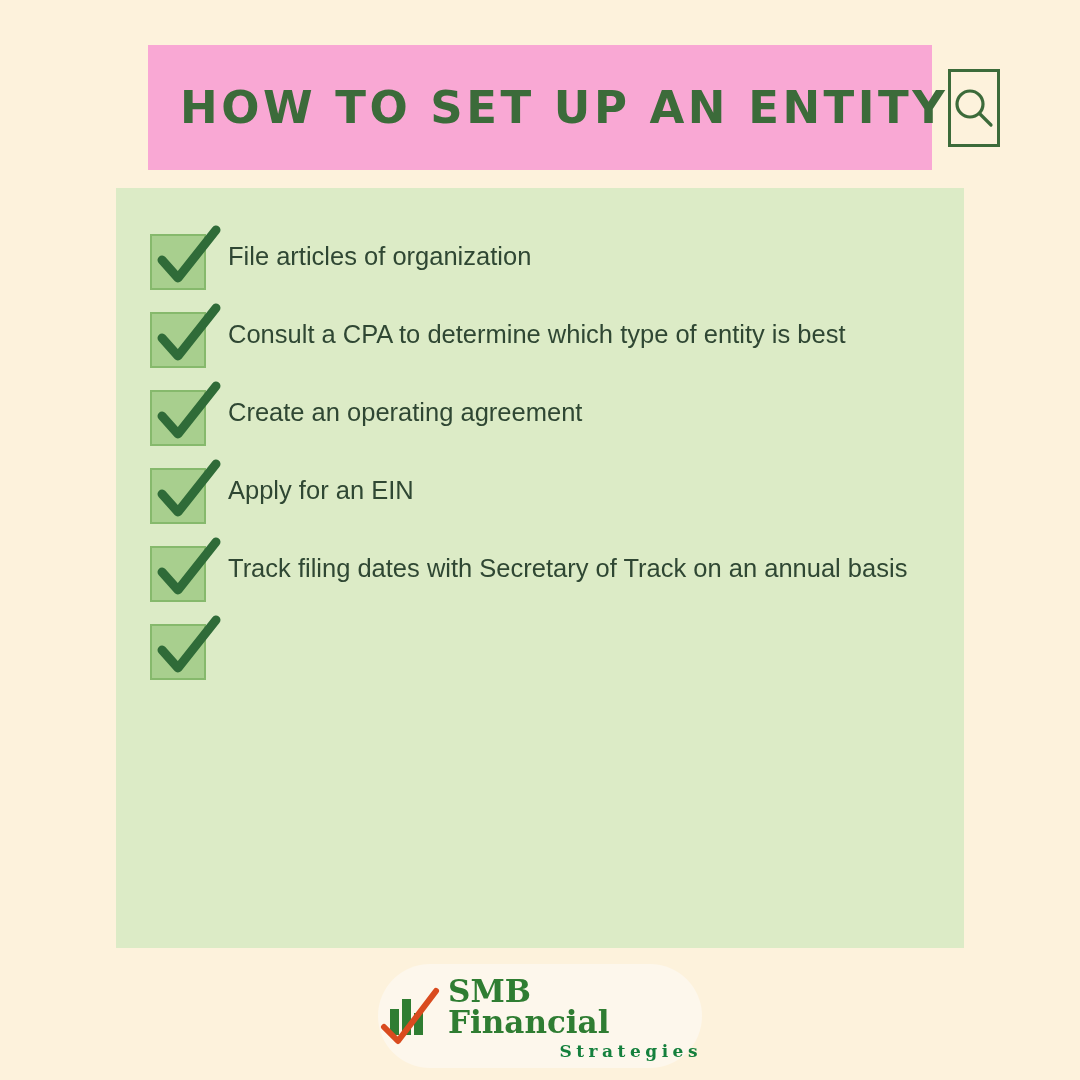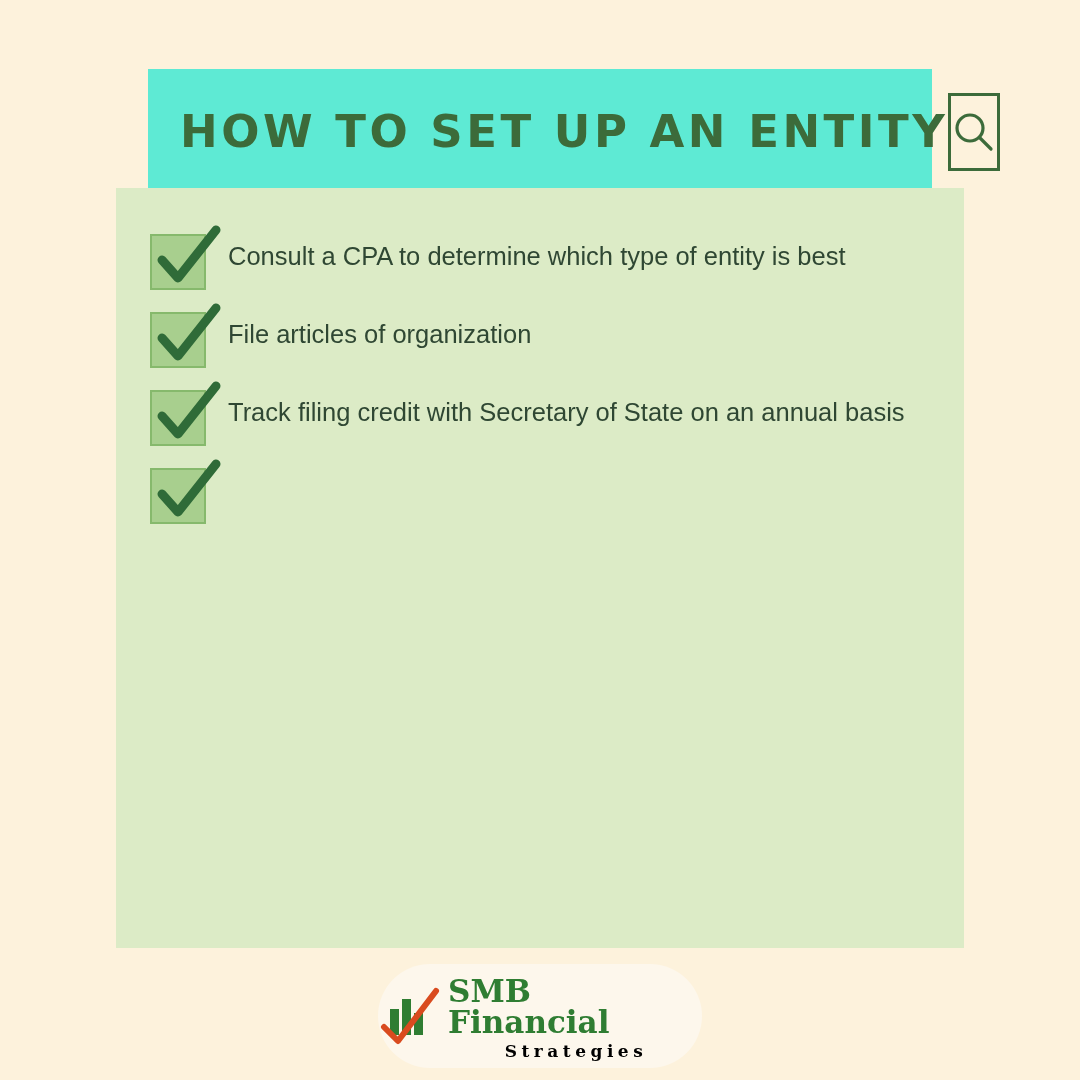--- a/index.html
+++ b/index.html
@@ -21,27 +21,26 @@
     box-sizing: border-box;
   }
 
   
   .header-band {
     position: absolute;
     left: 148px;
     top: 45px;
     width: 784px;
     height: 125px;
-    background: #5eead4;
+    background: #f9a8d4;
     display: flex;
     align-items: center;
     justify-content: space-between;
     padding: 0 28px 0 32px;
     box-sizing: border-box;
-    margin-top: 24px;
   }
   .header-title {
     font-family: "DejaVu Sans", sans-serif;
     font-weight: bold;
     font-size: 45px;
     letter-spacing: 3.5px;
     color: #3c6b3a;
     text-transform: uppercase;
     line-height: 1;
     white-space: nowrap;
@@ -128,35 +127,35 @@
   }
   .logo-mark {
     position: relative;
     width: 62px;
     height: 62px;
     flex: 0 0 auto;
   }
   .logo-text {
     display: flex;
     flex-direction: column;
-    align-items: center;
+    align-items: flex-end;
     line-height: 1;
   }
   .logo-main {
     font-family: "DejaVu Serif", serif;
     font-weight: bold;
     font-size: 31px;
     color: #2f7d32;
     letter-spacing: 0px;
   }
   .logo-sub {
     font-family: "DejaVu Serif", serif;
     font-weight: bold;
     font-size: 17px;
-    color: #000000;
+    color: #15803d;
     letter-spacing: 4.5px;
     margin-top: 5px;
     margin-left: 2px;
   }
 </style>
 </head>
 <body>
 
 <div class="poster">
 
@@ -174,43 +173,59 @@
 
   <div class="list-card">
     <div class="list">
 
       <div class="item">
         <div class="checkbox">
           <svg viewBox="0 0 76 76" aria-hidden="true">
             <polyline points="12,40 28,58 66,10" fill="none" stroke="#2f6b38" stroke-width="9" stroke-linecap="round" stroke-linejoin="round"></polyline>
           </svg>
         </div>
+        <div class="item-text">File articles of organization</div>
+      </div>
+
+      <div class="item">
+        <div class="checkbox">
+          <svg viewBox="0 0 76 76" aria-hidden="true">
+            <polyline points="12,40 28,58 66,10" fill="none" stroke="#2f6b38" stroke-width="9" stroke-linecap="round" stroke-linejoin="round"></polyline>
+          </svg>
+        </div>
         <div class="item-text">Consult a CPA to determine which type of entity is best</div>
       </div>
 
       <div class="item">
         <div class="checkbox">
           <svg viewBox="0 0 76 76" aria-hidden="true">
             <polyline points="12,40 28,58 66,10" fill="none" stroke="#2f6b38" stroke-width="9" stroke-linecap="round" stroke-linejoin="round"></polyline>
           </svg>
         </div>
-        <div class="item-text">File articles of organization</div>
-      </div>
-
-
-
-
-
-      <div class="item">
-        <div class="checkbox">
-          <svg viewBox="0 0 76 76" aria-hidden="true">
-            <polyline points="12,40 28,58 66,10" fill="none" stroke="#2f6b38" stroke-width="9" stroke-linecap="round" stroke-linejoin="round"></polyline>
-          </svg>
-        </div>
-        <div class="item-text">Track filing credit with Secretary of State on an annual basis</div>
+        <div class="item-text">Create an operating agreement</div>
+      </div>
+
+      <div class="item">
+        <div class="checkbox">
+          <svg viewBox="0 0 76 76" aria-hidden="true">
+            <polyline points="12,40 28,58 66,10" fill="none" stroke="#2f6b38" stroke-width="9" stroke-linecap="round" stroke-linejoin="round"></polyline>
+          </svg>
+        </div>
+        <div class="item-text">Apply for an EIN</div>
+      </div>
+
+
+
+      <div class="item">
+        <div class="checkbox">
+          <svg viewBox="0 0 76 76" aria-hidden="true">
+            <polyline points="12,40 28,58 66,10" fill="none" stroke="#2f6b38" stroke-width="9" stroke-linecap="round" stroke-linejoin="round"></polyline>
+          </svg>
+        </div>
+        <div class="item-text">Track filing dates with Secretary of Track on an annual basis</div>
       </div>
 
       <div class="item">
         <div class="checkbox">
           <svg viewBox="0 0 76 76" aria-hidden="true">
             <polyline points="12,40 28,58 66,10" fill="none" stroke="#2f6b38" stroke-width="9" stroke-linecap="round" stroke-linejoin="round"></polyline>
           </svg>
         </div>
       </div>
 

